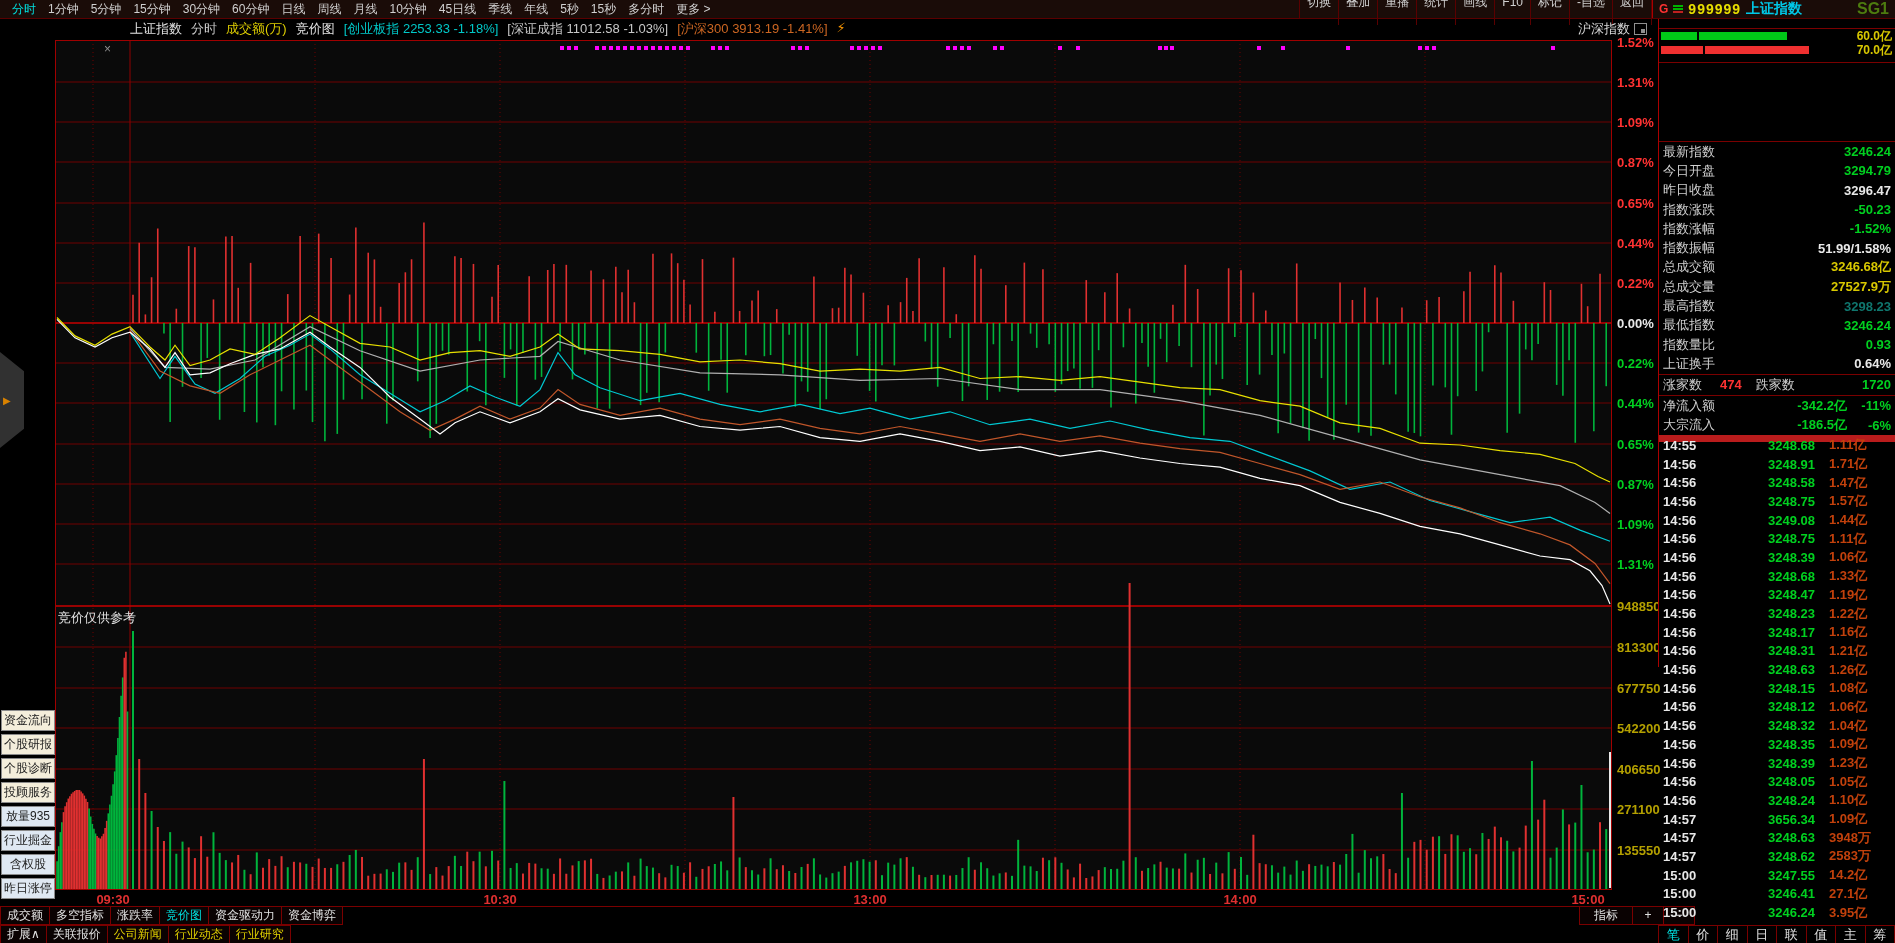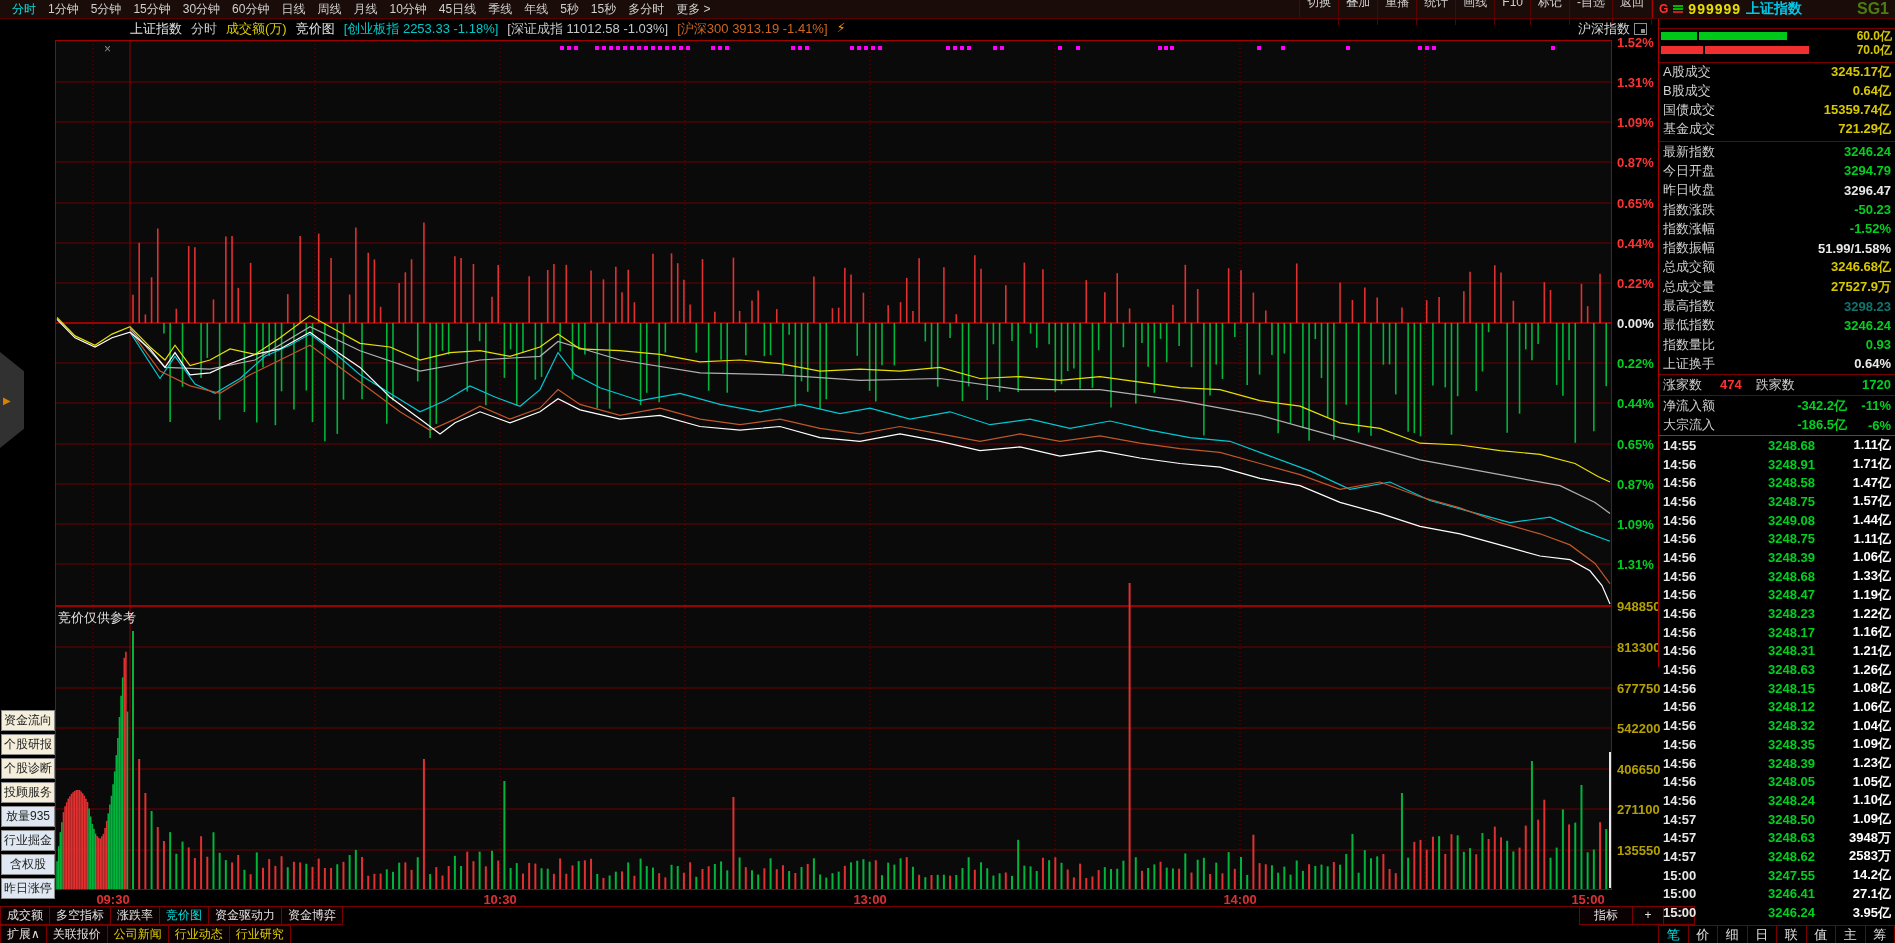--- a/index.html
+++ b/index.html
@@ -62,30 +62,30 @@
   .sbar{position:absolute;top:3px;height:8px;}
   .sbar-val{position:absolute;right:3px;top:0;font-size:12px;font-weight:bold;color:#d8c800;line-height:14px;}
   .irow{display:flex;justify-content:space-between;align-items:center;padding:0 4px;font-size:13px;font-weight:bold;}
   .irow .lab{color:#d0d0d0;font-weight:normal;}
   #sec1{position:absolute;left:0;top:43px;width:236px;}
   #sec1 .irow{height:19px;}
   #sec2{position:absolute;left:0;top:122px;width:236px;border-top:1px solid #7a0000;}
   #sec2 .irow{height:19.3px;}
   #secud{position:absolute;left:0;top:355px;width:236px;height:20px;border-top:1px solid #7a0000;
     display:flex;align-items:center;font-size:13px;padding:0 4px;box-sizing:border-box;}
-  #secflow{position:absolute;left:0;top:376px;width:236px;border-top:1px solid #7a0000;border-bottom:1px solid #b91c1c;}
+  #secflow{position:absolute;left:0;top:376px;width:236px;border-top:1px solid #7a0000;border-bottom:7px solid #b91c1c;}
   .frow{display:flex;align-items:center;height:19.5px;font-size:13px;font-weight:bold;padding:0 4px;}
   .frow .lab{color:#d0d0d0;font-weight:normal;flex:1;}
   .frow .fv{color:#00d020;}
   .frow .fp{color:#00d020;width:44px;text-align:right;}
   #ticks{position:absolute;left:0;top:417px;width:236px;height:487px;overflow:hidden;}
   .trow{display:flex;align-items:center;height:18.7px;font-size:13px;font-weight:bold;padding:0 4px;}
   .trow .tt{width:46px;color:#e8e8e8;}
   .trow .tp{flex:1;text-align:right;color:#00d020;padding-right:14px;}
-  .trow .ta{width:62px;text-align:right;color:#ffffff;}
+  .trow .ta{width:62px;color:#c2410c;}
   #rtabs{position:absolute;left:1658px;top:925px;width:237px;height:18px;display:flex;background:#000;
     border-top:1px solid #7a0000;}
   .rtab{flex:1;text-align:center;font-size:13px;color:#e0e0e0;line-height:17px;border-right:1px solid #7a0000;}
   .rtab:first-child{border-left:1px solid #7a0000;}
   .rtab.active{color:#00e0e0;}
   #timestrip{position:absolute;left:0;top:890px;width:1657px;height:16px;border-bottom:1px solid #7a0000;}
 </style>
 </head>
 <body>
 
@@ -847,38 +847,20 @@
           <span class="sbar-val">60.0亿</span>
           <div class="sbar" style="left: 2px; width: 36px; background: rgb(0, 200, 24);"></div>
           <div class="sbar" style="left: 40px; width: 88px; background: rgb(0, 200, 24);"></div>
         </div>
       <div class="sbar-row">
           <span class="sbar-val">70.0亿</span>
           <div class="sbar" style="left: 2px; width: 42px; background: rgb(240, 48, 48);"></div>
           <div class="sbar" style="left: 46px; width: 104px; background: rgb(240, 48, 48);"></div>
         </div>
     </div>
-    <div id="sec1">
-        <div class="irow">
-          <span class="lab">A股成交</span>
-          <span style="color: rgb(216, 200, 0);">3245.17亿</span>
-        </div>
-        <div class="irow">
-          <span class="lab">B股成交</span>
-          <span style="color: rgb(216, 200, 0);">0.64亿</span>
-        </div>
-        <div class="irow">
-          <span class="lab">国债成交</span>
-          <span style="color: rgb(216, 200, 0);">15359.74亿</span>
-        </div>
-        <div class="irow">
-          <span class="lab">基金成交</span>
-          <span style="color: rgb(216, 200, 0);">721.29亿</span>
-        </div>
-      </div>
     <div id="sec2">
         <div class="irow">
           <span class="lab">最新指数</span>
           <span style="color: rgb(0, 208, 32);">3246.24</span>
         </div>
         <div class="irow">
           <span class="lab">今日开盘</span>
           <span style="color: rgb(0, 208, 32);">3294.79</span>
         </div>
         <div class="irow">
@@ -1036,21 +1018,21 @@
           <span class="tp">3248.05</span>
           <span class="ta">1.05亿</span>
         </div>
         <div class="trow">
           <span class="tt">14:56</span>
           <span class="tp">3248.24</span>
           <span class="ta">1.10亿</span>
         </div>
         <div class="trow">
           <span class="tt">14:57</span>
-          <span class="tp">3248.50</span>
+          <span class="tp">3656.34</span>
           <span class="ta">1.09亿</span>
         </div>
         <div class="trow">
           <span class="tt">14:57</span>
           <span class="tp">3248.63</span>
           <span class="ta">3948万</span>
         </div>
         <div class="trow">
           <span class="tt">14:57</span>
           <span class="tp">3248.62</span>

